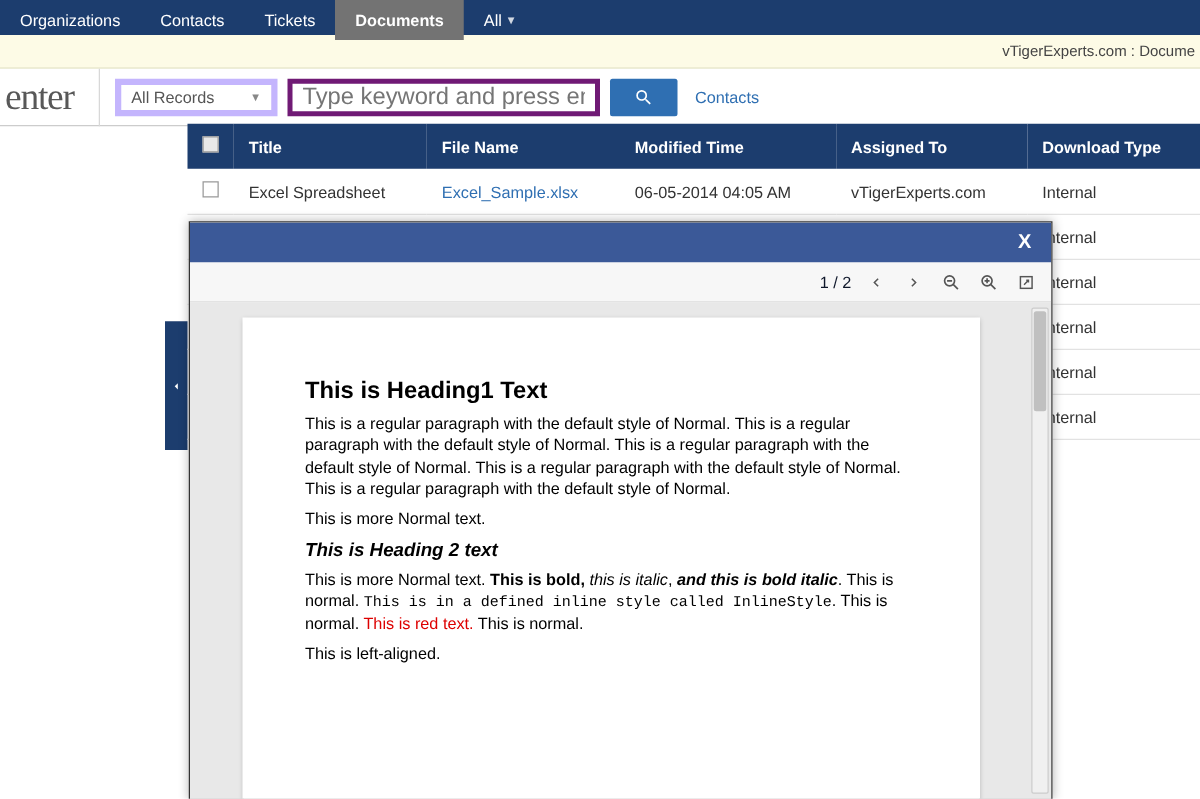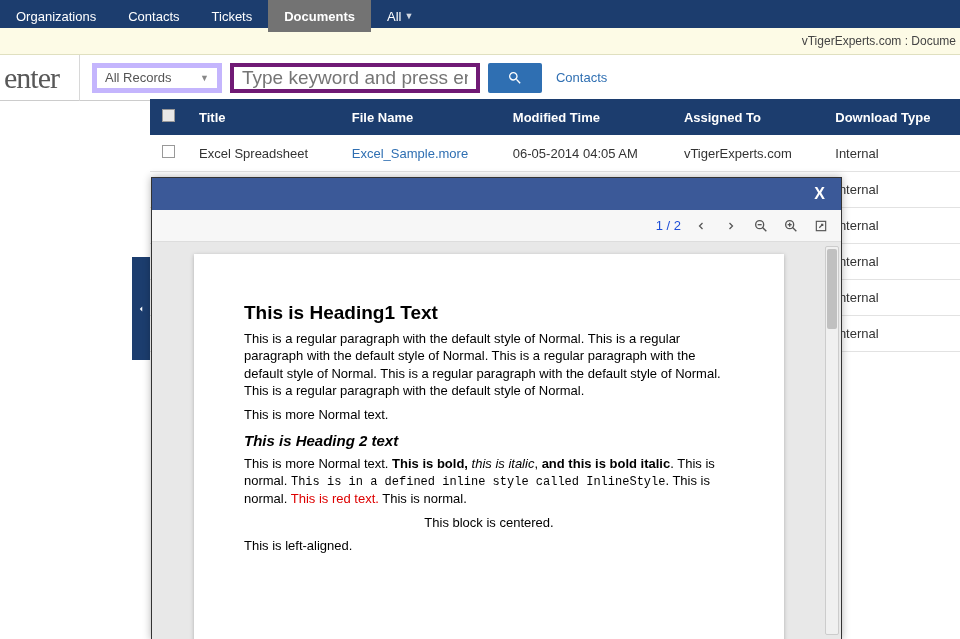--- a/index.html
+++ b/index.html
@@ -32,34 +32,34 @@
 table.grid thead th:first-child { width:36px; text-align:center; }
 table.grid tbody td { padding:10px 12px; border-bottom:1px solid #e2e2e2; color:#333; }
 table.grid tbody td:first-child { text-align:center; }
 .cb { width:13px; height:13px; display:inline-block; border:1px solid #999; background:#fff; }
 .cb.hdr { background:#e8e8e8; }
 .link { color:#2f6fb2; cursor:pointer; }
 
 .preview { position:absolute; left:151px; top:177px; width:691px; height:463px; background:#fff; border:1px solid #333; box-shadow:0 0 8px rgba(0,0,0,.3); overflow:hidden; z-index:10; }
 .pv-head { height:32px; background:#3b5998; display:flex; align-items:center; justify-content:flex-end; padding:0 10px; }
 .pv-close { color:#fff; font-size:16px; font-weight:700; cursor:pointer; padding:0 6px; }
-.pv-toolbar { height:32px; background:#f7f7f7; border-bottom:1px solid #ddd; display:flex; align-items:center; justify-content:flex-end; padding:0 10px; font-size:13px; color:#1d4ed8; gap:10px; }
+.pv-toolbar { height:32px; background:#f7f7f7; border-bottom:1px solid #ddd; display:flex; align-items:center; justify-content:flex-end; padding:0 10px; font-size:13px; color:#0f172a; gap:10px; }
 .pv-toolbar .pgr { font-size:13px; }
 .pv-toolbar .ibtn { width:20px; height:20px; display:flex; align-items:center; justify-content:center; cursor:pointer; }
 .pv-toolbar .ibtn svg { fill:#555; }
 .pv-body { position:absolute; top:64px; left:0; right:0; bottom:0; background:#e8e8e8; overflow:hidden; }
 .pv-scroll { position:absolute; right:2px; top:4px; width:14px; bottom:4px; background:#f0f0f0; border:1px solid #ccc; border-radius:2px; }
 .pv-thumb { position:absolute; left:1px; right:1px; top:2px; height:80px; background:#c0c0c0; border-radius:2px; }
 .pv-page { position:absolute; left:42px; top:12px; width:590px; bottom:-60px; background:#fff; box-shadow:0 1px 4px rgba(0,0,0,.25); padding:46px 50px; font-family:"Times New Roman",serif; color:#000; font-size:13px; line-height:1.35; }
 .pv-page h1 { font-family:Arial,sans-serif; font-size:19px; font-weight:700; margin-bottom:4px; }
 .pv-page h2 { font-family:Arial,sans-serif; font-size:15px; font-weight:700; font-style:italic; margin:8px 0 3px; }
 .pv-page .para { margin-bottom:6px; }
 .pv-page .b { font-weight:700;text-align:center; }
 .pv-page .i { font-style:italic; }
-.pv-page .bi { font-weight:700; }
+.pv-page .bi { font-weight:700; font-style:italic; }
 .pv-page .mono { font-family:"Courier New",monospace; font-size:12px; }
 .pv-page .red { color:#d00; }
 .pv-page .center { text-align:center; }
 .pv-page ul { margin:4px 0 0 30px; list-style:disc; }
 .pv-page li { margin:1px 0; }
 .pv-page .cont { margin-left:0; }
 </style>
 </head>
 <body>
 
@@ -110,21 +110,21 @@
           <th>File Name</th>
           <th>Modified Time</th>
           <th>Assigned To</th>
           <th>Download Type</th>
         </tr>
       </thead>
       <tbody>
         <tr>
           <td><span class="cb"></span></td>
           <td>Excel Spreadsheet</td>
-          <td><span class="link">Excel_Sample.more</span></td>
+          <td><span class="link">Excel_Sample.xlsx</span></td>
           <td>06-05-2014 04:05 AM</td>
           <td>vTigerExperts.com</td>
           <td>Internal</td>
         </tr>
         <tr>
             <td colspan="5"></td>
             <td>Internal</td>
           </tr>
         <tr>
             <td colspan="5"></td>
@@ -187,20 +187,19 @@
   </div>
   <div class="pv-body">
     <div class="pv-page">
       <h1>This is Heading1 Text</h1>
       <div class="para">This is a regular paragraph with the default style of Normal. This is a regular paragraph with the default style of Normal. This is a regular paragraph with the default style of Normal. This is a regular paragraph with the default style of Normal. This is a regular paragraph with the default style of Normal.</div>
       <div class="para">This is more Normal text.</div>
       <h2>This is Heading 2 text</h2>
       <div class="para">
         <span>This is more Normal text. </span><span class="b">This is bold, </span><span class="i">this is italic</span><span>, </span><span class="bi">and this is bold italic</span><span>. This is normal. </span><span class="mono">This is in a defined inline style called InlineStyle</span><span>. This is normal. </span><span class="red">This is red text.</span><span> This is normal.</span>
       </div>
-      <div class="para center">This block is centered.</div>
       <div class="para">This is left-aligned.</div>
     </div>
     <div class="pv-scroll">
       <div class="pv-thumb"></div>
     </div>
   </div>
 </div>
 
 </body></html>

